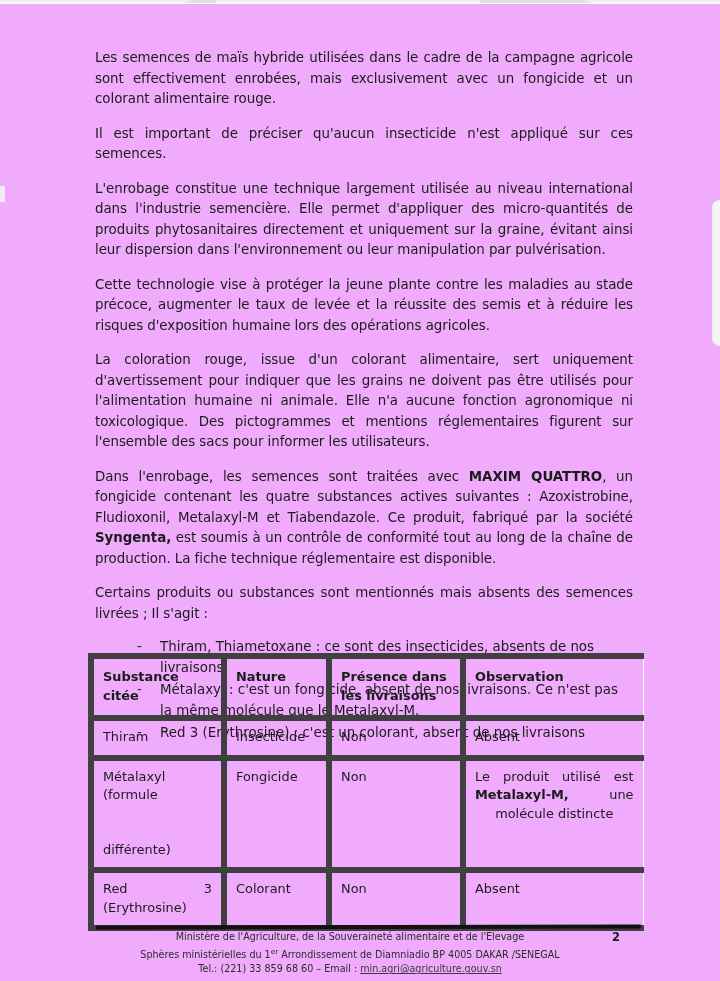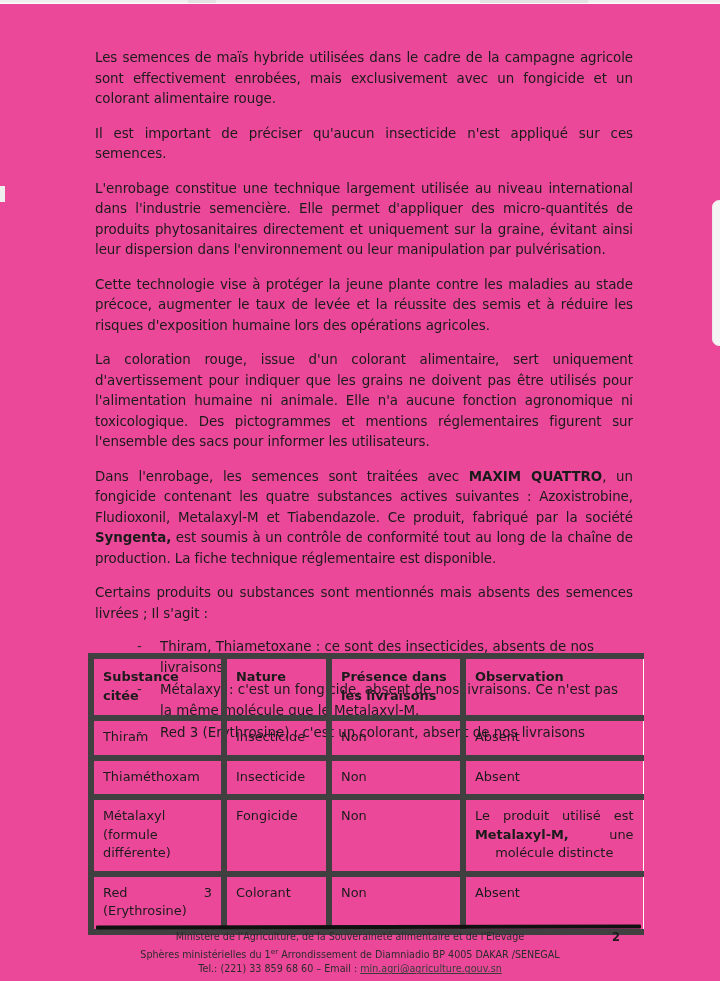--- a/index.html
+++ b/index.html
@@ -8,21 +8,21 @@
     padding: 0;
     background: #ffffff;
   }
   body {
     font-family: "DejaVu Sans", sans-serif;
   }
   #page {
     position: relative;
     width: 720px;
     height: 981px;
-    background: #ec4899;
+    background: #f0abfc;
     overflow: hidden;
     box-sizing: border-box;
   }
   
   .top-chrome {
     position: absolute;
     top: 0; left: 0;
     width: 720px;
     height: 4px;
     background: linear-gradient(to bottom, #ececec 0%, #f3f3f3 60%, #fdfdfd 100%);
@@ -215,30 +215,24 @@
       </tr>
     </thead>
     <tbody>
       <tr>
         <td>Thiram</td>
         <td>Insecticide</td>
         <td>Non</td>
         <td class="cell-obs">Absent</td>
       </tr>
       <tr>
-        <td>Thiaméthoxam</td>
-        <td>Insecticide</td>
-        <td>Non</td>
-        <td class="cell-obs">Absent</td>
-      </tr>
-      <tr>
         <td>
           <span style="display:block;">Métalaxyl</span>
           <span style="display:block;">(formule</span>
-          <span style="display:block;">différente)</span>
+          <span style="display:block;margin-top:36px;">différente)</span>
         </td>
         <td>Fongicide</td>
         <td>Non</td>
         <td class="cell-obs">
           <span class="spread-line">
             <span>Le</span>
             <span>produit</span>
             <span>utilisé</span>
             <span>est</span>
           </span>

